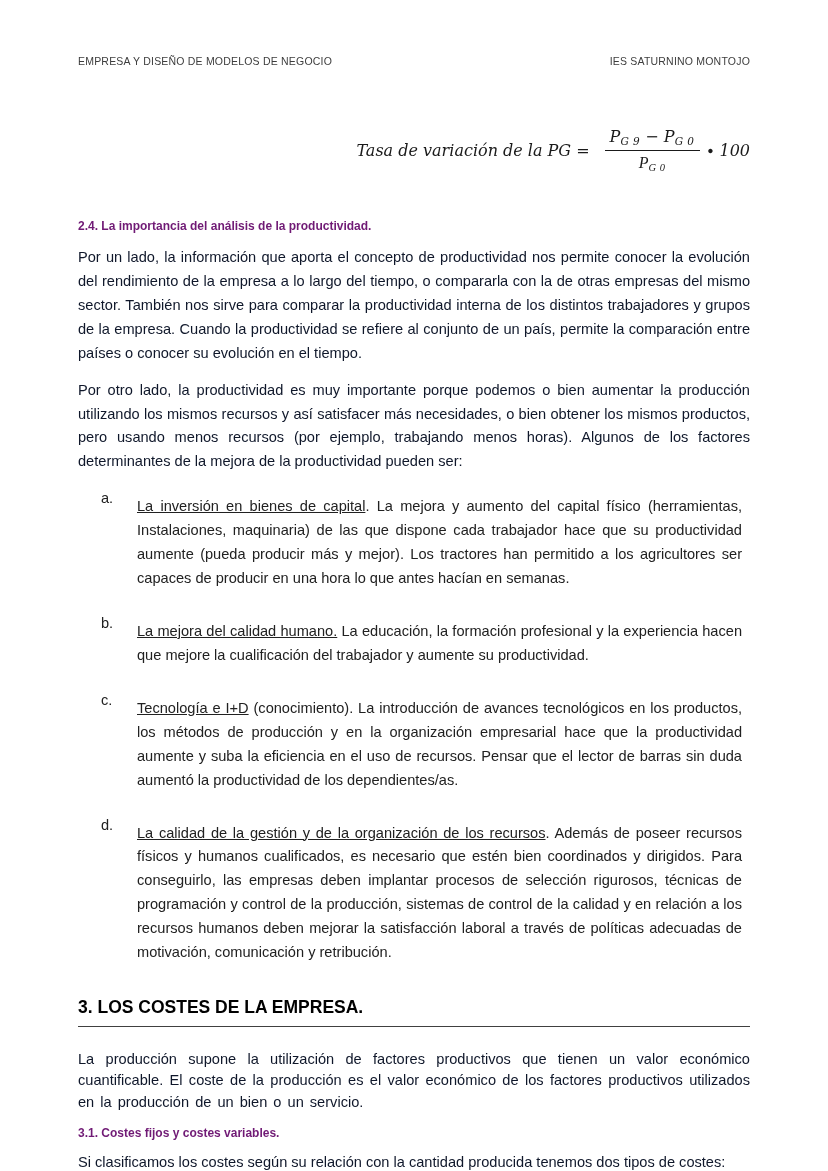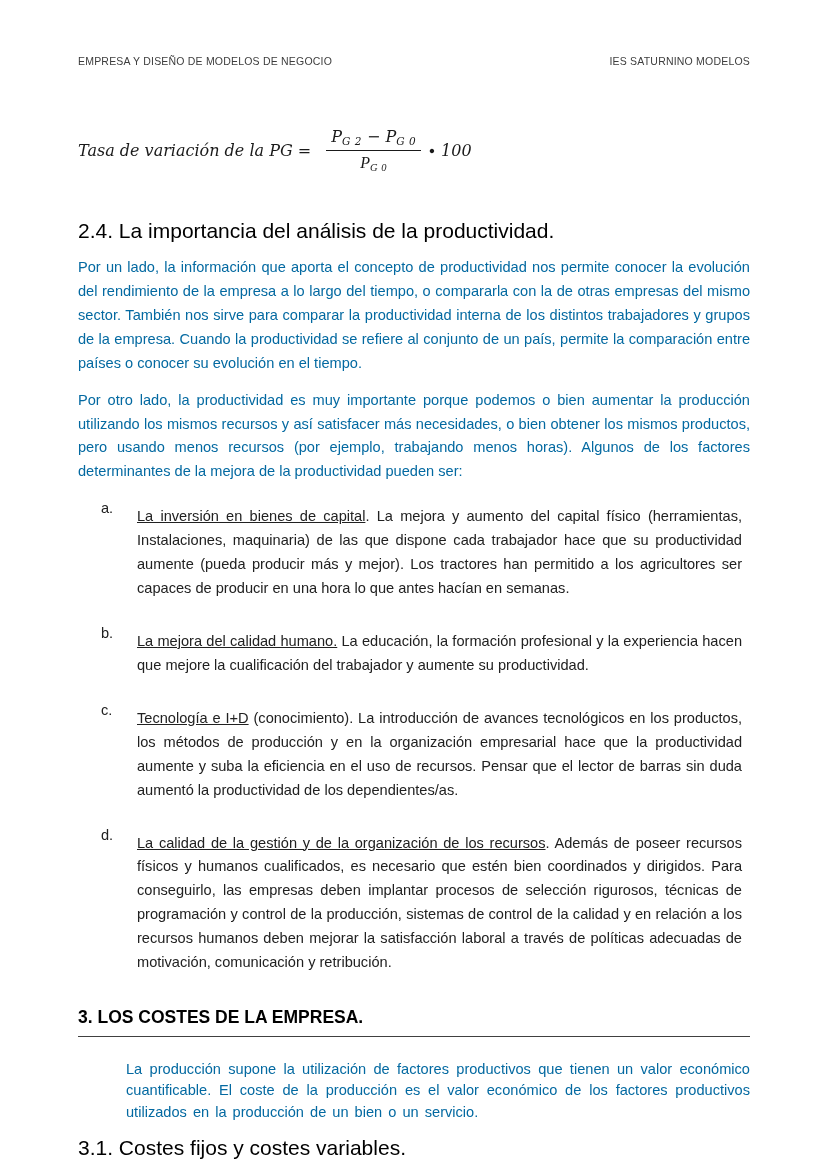--- a/index.html
+++ b/index.html
@@ -23,21 +23,21 @@
     display: flex;
     justify-content: space-between;
     align-items: baseline;
     font-size: 10.5px;
     letter-spacing: 0.2px;
     color: #3d3d3d;
   }
   
   .formula-wrap {
     margin-top: 60px;
-    text-align: left;
+    text-align: right;
   }
   .formula {
     display: inline-flex;
     align-items: center;
     font-family: "DejaVu Serif", serif;
     font-style: italic;
     font-size: 16px;
     color: #1a1a1a;
   }
   .formula .lhs { margin-right: 8px; }
@@ -53,38 +53,37 @@
   }
   .frac .den { padding-top: 3px; font-family: Liberation Serif, serif; }
   .formula sub {
     font-size: 10.5px;
     font-style: italic;
     vertical-align: -3px;
     letter-spacing: 0.5px;
   }
   
   .h2 {
-    font-size: 21px;
-    font-weight: normal;
-    color: #000000;
+    font-size: 12px;
+    font-weight: bold;
+    color: #701a75;
     margin: 46px 0 13px 0;
   }
   .h2.sub { margin: 2px 0 11px 0; }
   p.body {
     font-size: 14.6px;
     line-height: 1.64;
     text-align: justify;
     margin: 0 0 13px 0;
-    color: #0369a1;
+    color: #0f172a;
   }
   p.body.tight {
     line-height: 1.47;
     margin-top: 22px;
     word-spacing: 2px;
-    margin-left: 48px;
   }
   p.body.last { margin-bottom: 12px; }
   
   .list { margin: 2px 0 6px 0; }
   .list-item {
     display: flex;
     padding-left: 23px;
     margin-bottom: 13px;
   }
   .list-item .marker {
@@ -113,28 +112,28 @@
     border-bottom: 1.4px solid #404040;
   }
 </style>
 </head>
 <body>
 
 <div class="page">
 
   <div class="doc-header">
     <span>EMPRESA Y DISEÑO DE MODELOS DE NEGOCIO</span>
-    <span>IES SATURNINO MODELOS</span>
+    <span>IES SATURNINO MONTOJO</span>
   </div>
 
   <div class="formula-wrap">
     <span class="formula">
       <span class="lhs">Tasa de variación de la PG =</span>
       <span class="frac">
-        <span class="num"><span>P</span><sub>G 2</sub><span> − </span><span>P</span><sub>G 0</sub></span>
+        <span class="num"><span>P</span><sub>G 9</sub><span> − </span><span>P</span><sub>G 0</sub></span>
         <span class="den"><span>P</span><sub>G 0</sub></span>
       </span>
       <span>∙ 100</span>
     </span>
   </div>
 
   <h3 class="h2">2.4. La importancia del análisis de la productividad.</h3>
 
   <p class="body">Por un lado, la información que aporta el concepto de productividad nos permite conocer la evolución del rendimiento de la empresa a lo largo del tiempo, o compararla con la de otras empresas del mismo sector. También nos sirve para comparar la productividad interna de los distintos trabajadores y grupos de la empresa. Cuando la productividad se refiere al conjunto de un país, permite la comparación entre países o conocer su evolución en el tiempo.</p>
 

